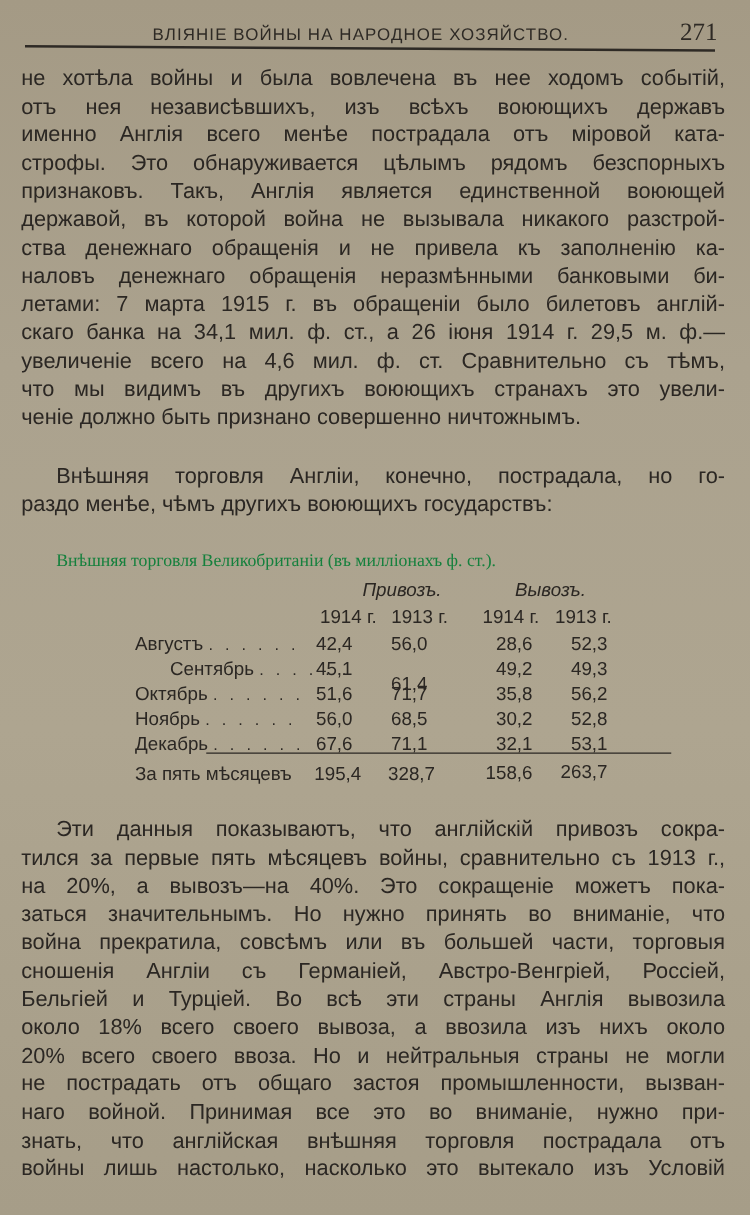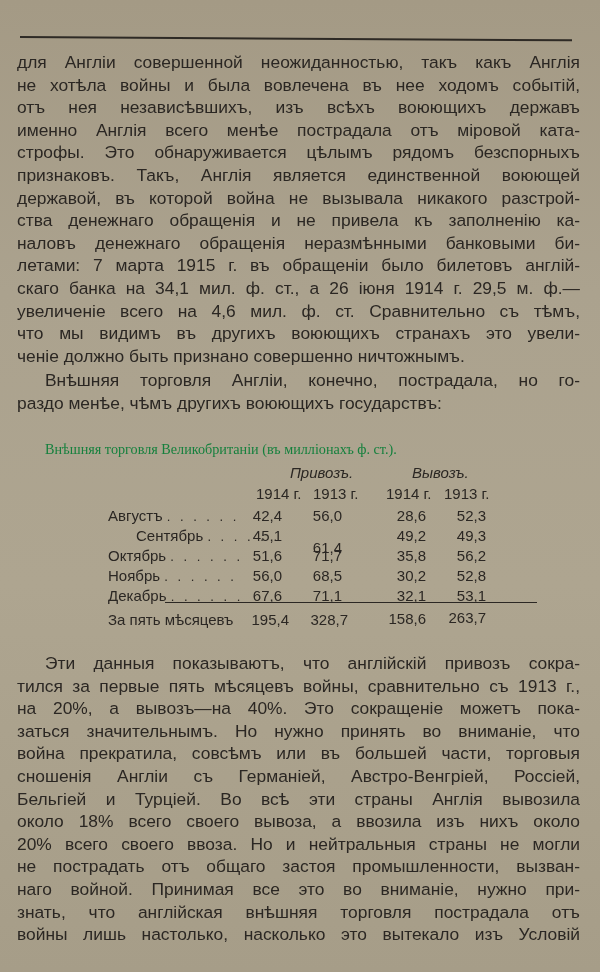--- a/index.html
+++ b/index.html
@@ -134,24 +134,27 @@
       width: 372px;
       height: 1px;
       background: #2b2723;
     }
   </style>
 </head>
 <body>
 
 <div class="page">
 
+  <div class="running-head">
+    <span class="running-title">ВЛІЯНІЕ ВОЙНЫ НА НАРОДНОЕ ХОЗЯЙСТВО.</span>
+    <span class="page-number">271</span>
+  </div>
   <div class="head-rule"></div>
 
   <div class="body-text" style="top:51px;">
-    <span class="line">для Англіи совершенной неожиданностью, такъ какъ Англія</span>
     <span class="line">не хотѣла войны и была вовлечена въ нее ходомъ событій,</span>
     <span class="line">отъ нея независѣвшихъ, изъ всѣхъ воюющихъ державъ</span>
     <span class="line">именно Англія всего менѣе пострадала отъ міровой ката-</span>
     <span class="line">строфы. Это обнаруживается цѣлымъ рядомъ безспорныхъ</span>
     <span class="line">признаковъ. Такъ, Англія является единственной воюющей</span>
     <span class="line">державой, въ которой война не вызывала никакого разстрой-</span>
     <span class="line">ства денежнаго обращенія и не привела къ заполненію ка-</span>
     <span class="line">наловъ денежнаго обращенія неразмѣнными банковыми би-</span>
     <span class="line">летами: 7 марта 1915 г. въ обращеніи было билетовъ англій-</span>
     <span class="line">скаго банка на 34,1 мил. ф. ст., а 26 іюня 1914 г. 29,5 м. ф.—</span>

